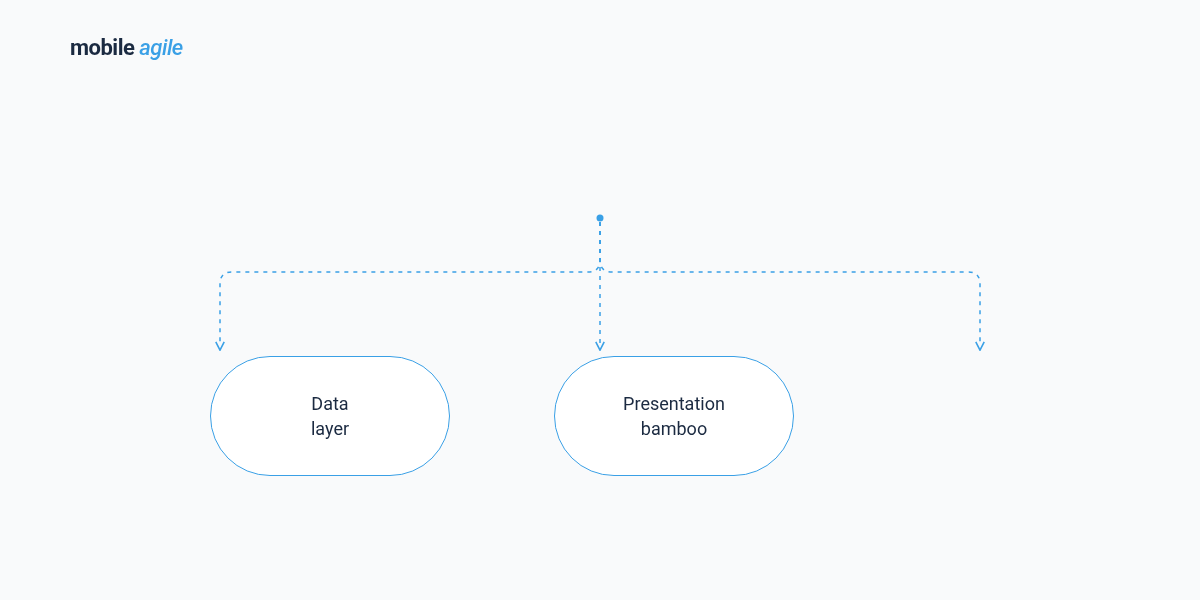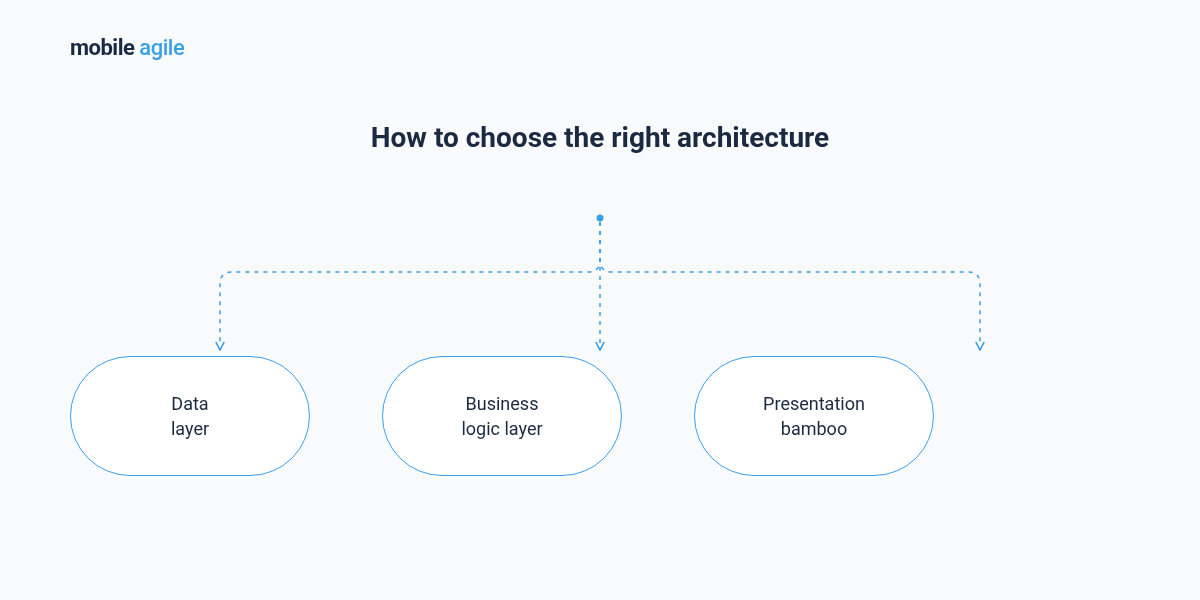--- a/index.html
+++ b/index.html
@@ -13,40 +13,40 @@
   }
   .logo {
     position: absolute;
     top: 35px;
     left: 70px;
     font-size: 22px;
     font-weight: 700;
     letter-spacing: -0.5px;
   }
   .logo .w1 { color: #1b2a41; }
-  .logo .w2 { color: #3aa0e6; font-weight: 500; }
+  .logo .w2 { color: #3aa0e6; font-weight: 500; font-style: italic; }
   .title {
     position: absolute;
     top: 118px;
     left: 0;
     width: 1200px;
     text-align: center;
     font-size: 28px;
     font-weight: 700;
     color: #1b2a41;
     line-height: 1.45;
   }
   .nodes {
     position: absolute;
     top: 356px;
     left: 0;
     width: 1004px;
     display: flex;
     justify-content: center;
-    gap: 72px;
+    gap: 104px;
   }
   .node {
     width: 240px;
     height: 120px;
     background: #ffffff;
     border: 1.5px solid #3aa0e6;
     border-radius: 60px;
     display: flex;
     align-items: center;
     justify-content: center;
@@ -69,38 +69,36 @@
 </style>
 </head>
 <body>
 
 <div class="logo">
   <span class="w1">mobile</span>
   <span class="w2">agile</span>
 </div>
 
 <div class="title">
-  <span>How to choose the right architecture</span><br>
+  <br>
 </div>
 
 <svg class="connectors" viewBox="0 0 1200 600">
   <defs>
     <marker id="arrow" viewBox="0 0 10 10" refX="5" refY="5" markerWidth="7" markerHeight="7" orient="auto-start-reverse">
       <path d="M 1 1 L 9 5 L 1 9" fill="none" stroke="#3aa0e6" stroke-width="1.5"></path>
     </marker>
   </defs>
   <circle cx="600" cy="218" r="3.5" fill="#3aa0e6"></circle>
 
   <path d="M 600 222 L 600 346" fill="none" stroke="#3aa0e6" stroke-width="1.5" stroke-dasharray="4 5" marker-end="url(#arrow)"></path>
 
   <path d="M 600 222 L 600 260 Q 600 272 588 272 L 232 272 Q 220 272 220 284 L 220 346" fill="none" stroke="#3aa0e6" stroke-width="1.5" stroke-dasharray="4 5" marker-end="url(#arrow)"></path>
 
   <path d="M 600 222 L 600 260 Q 600 272 612 272 L 968 272 Q 980 272 980 284 L 980 346" fill="none" stroke="#3aa0e6" stroke-width="1.5" stroke-dasharray="4 5" marker-end="url(#arrow)"></path>
 </svg>
 
 <div class="nodes">
   <div class="node">Data
 layer</div>
-  <div class="node">Business
-logic layer</div>
   <div class="node">Presentation
 bamboo</div>
 </div>
 
 </body></html>

